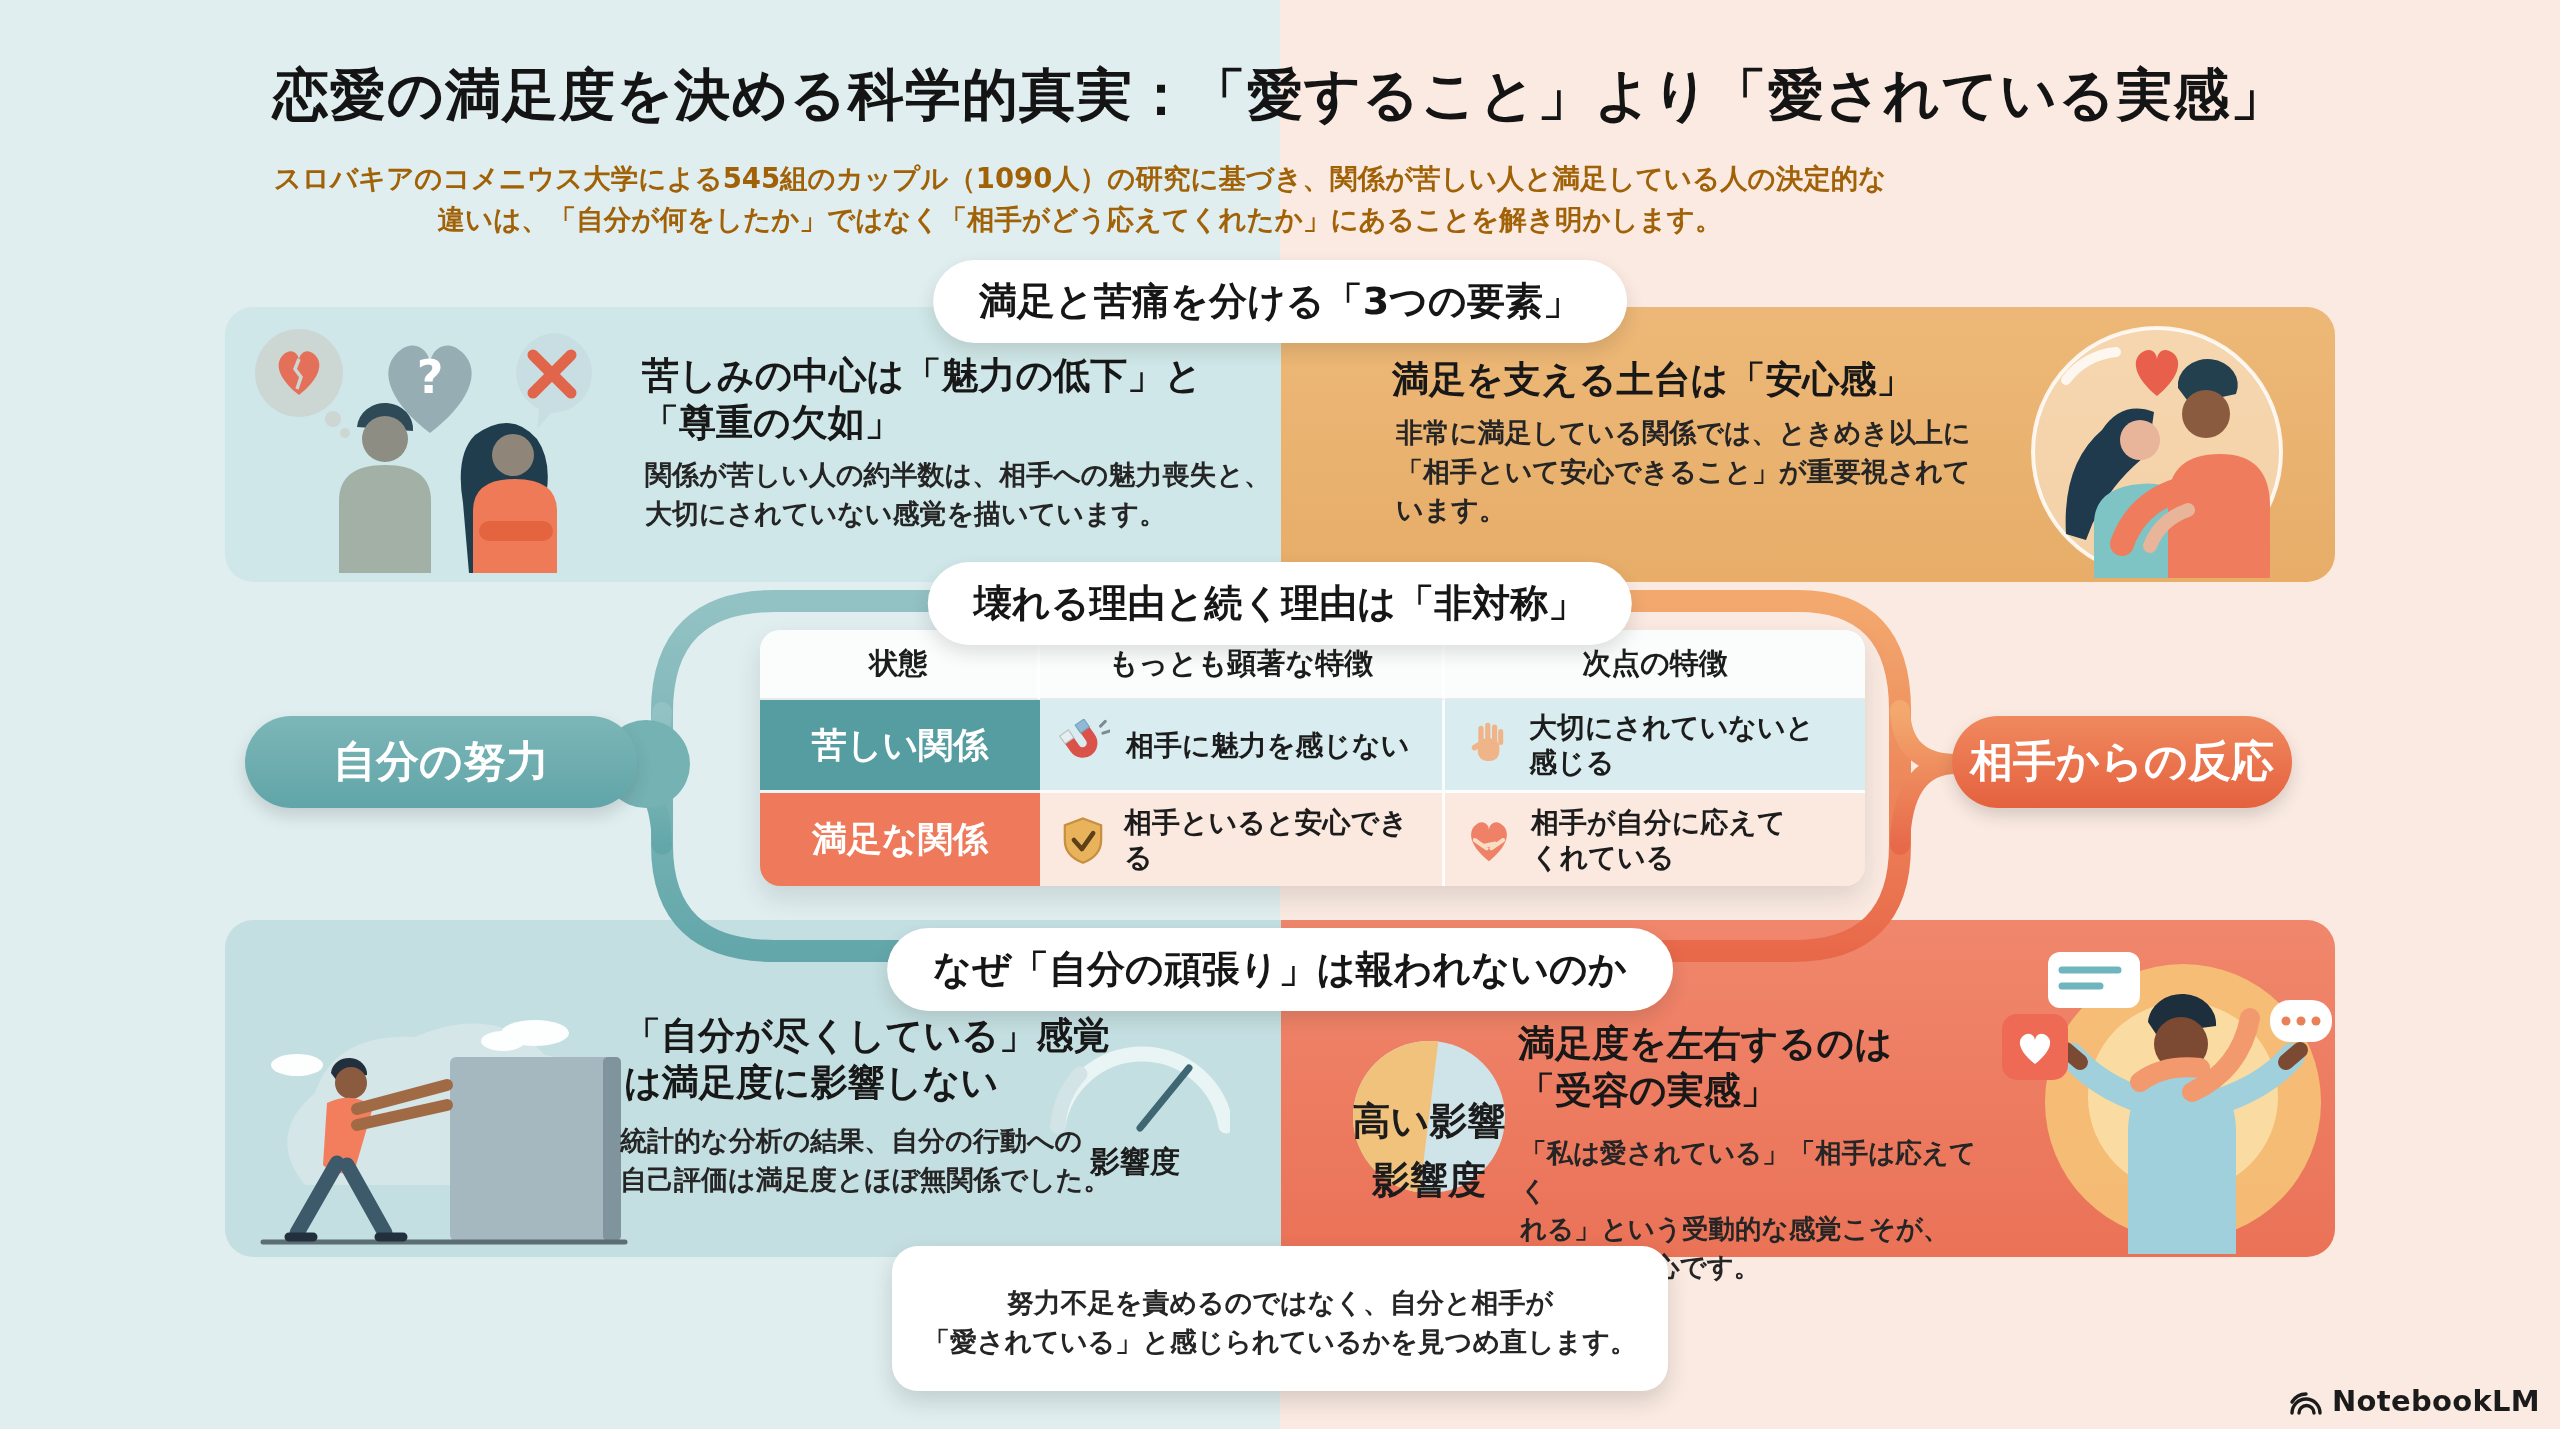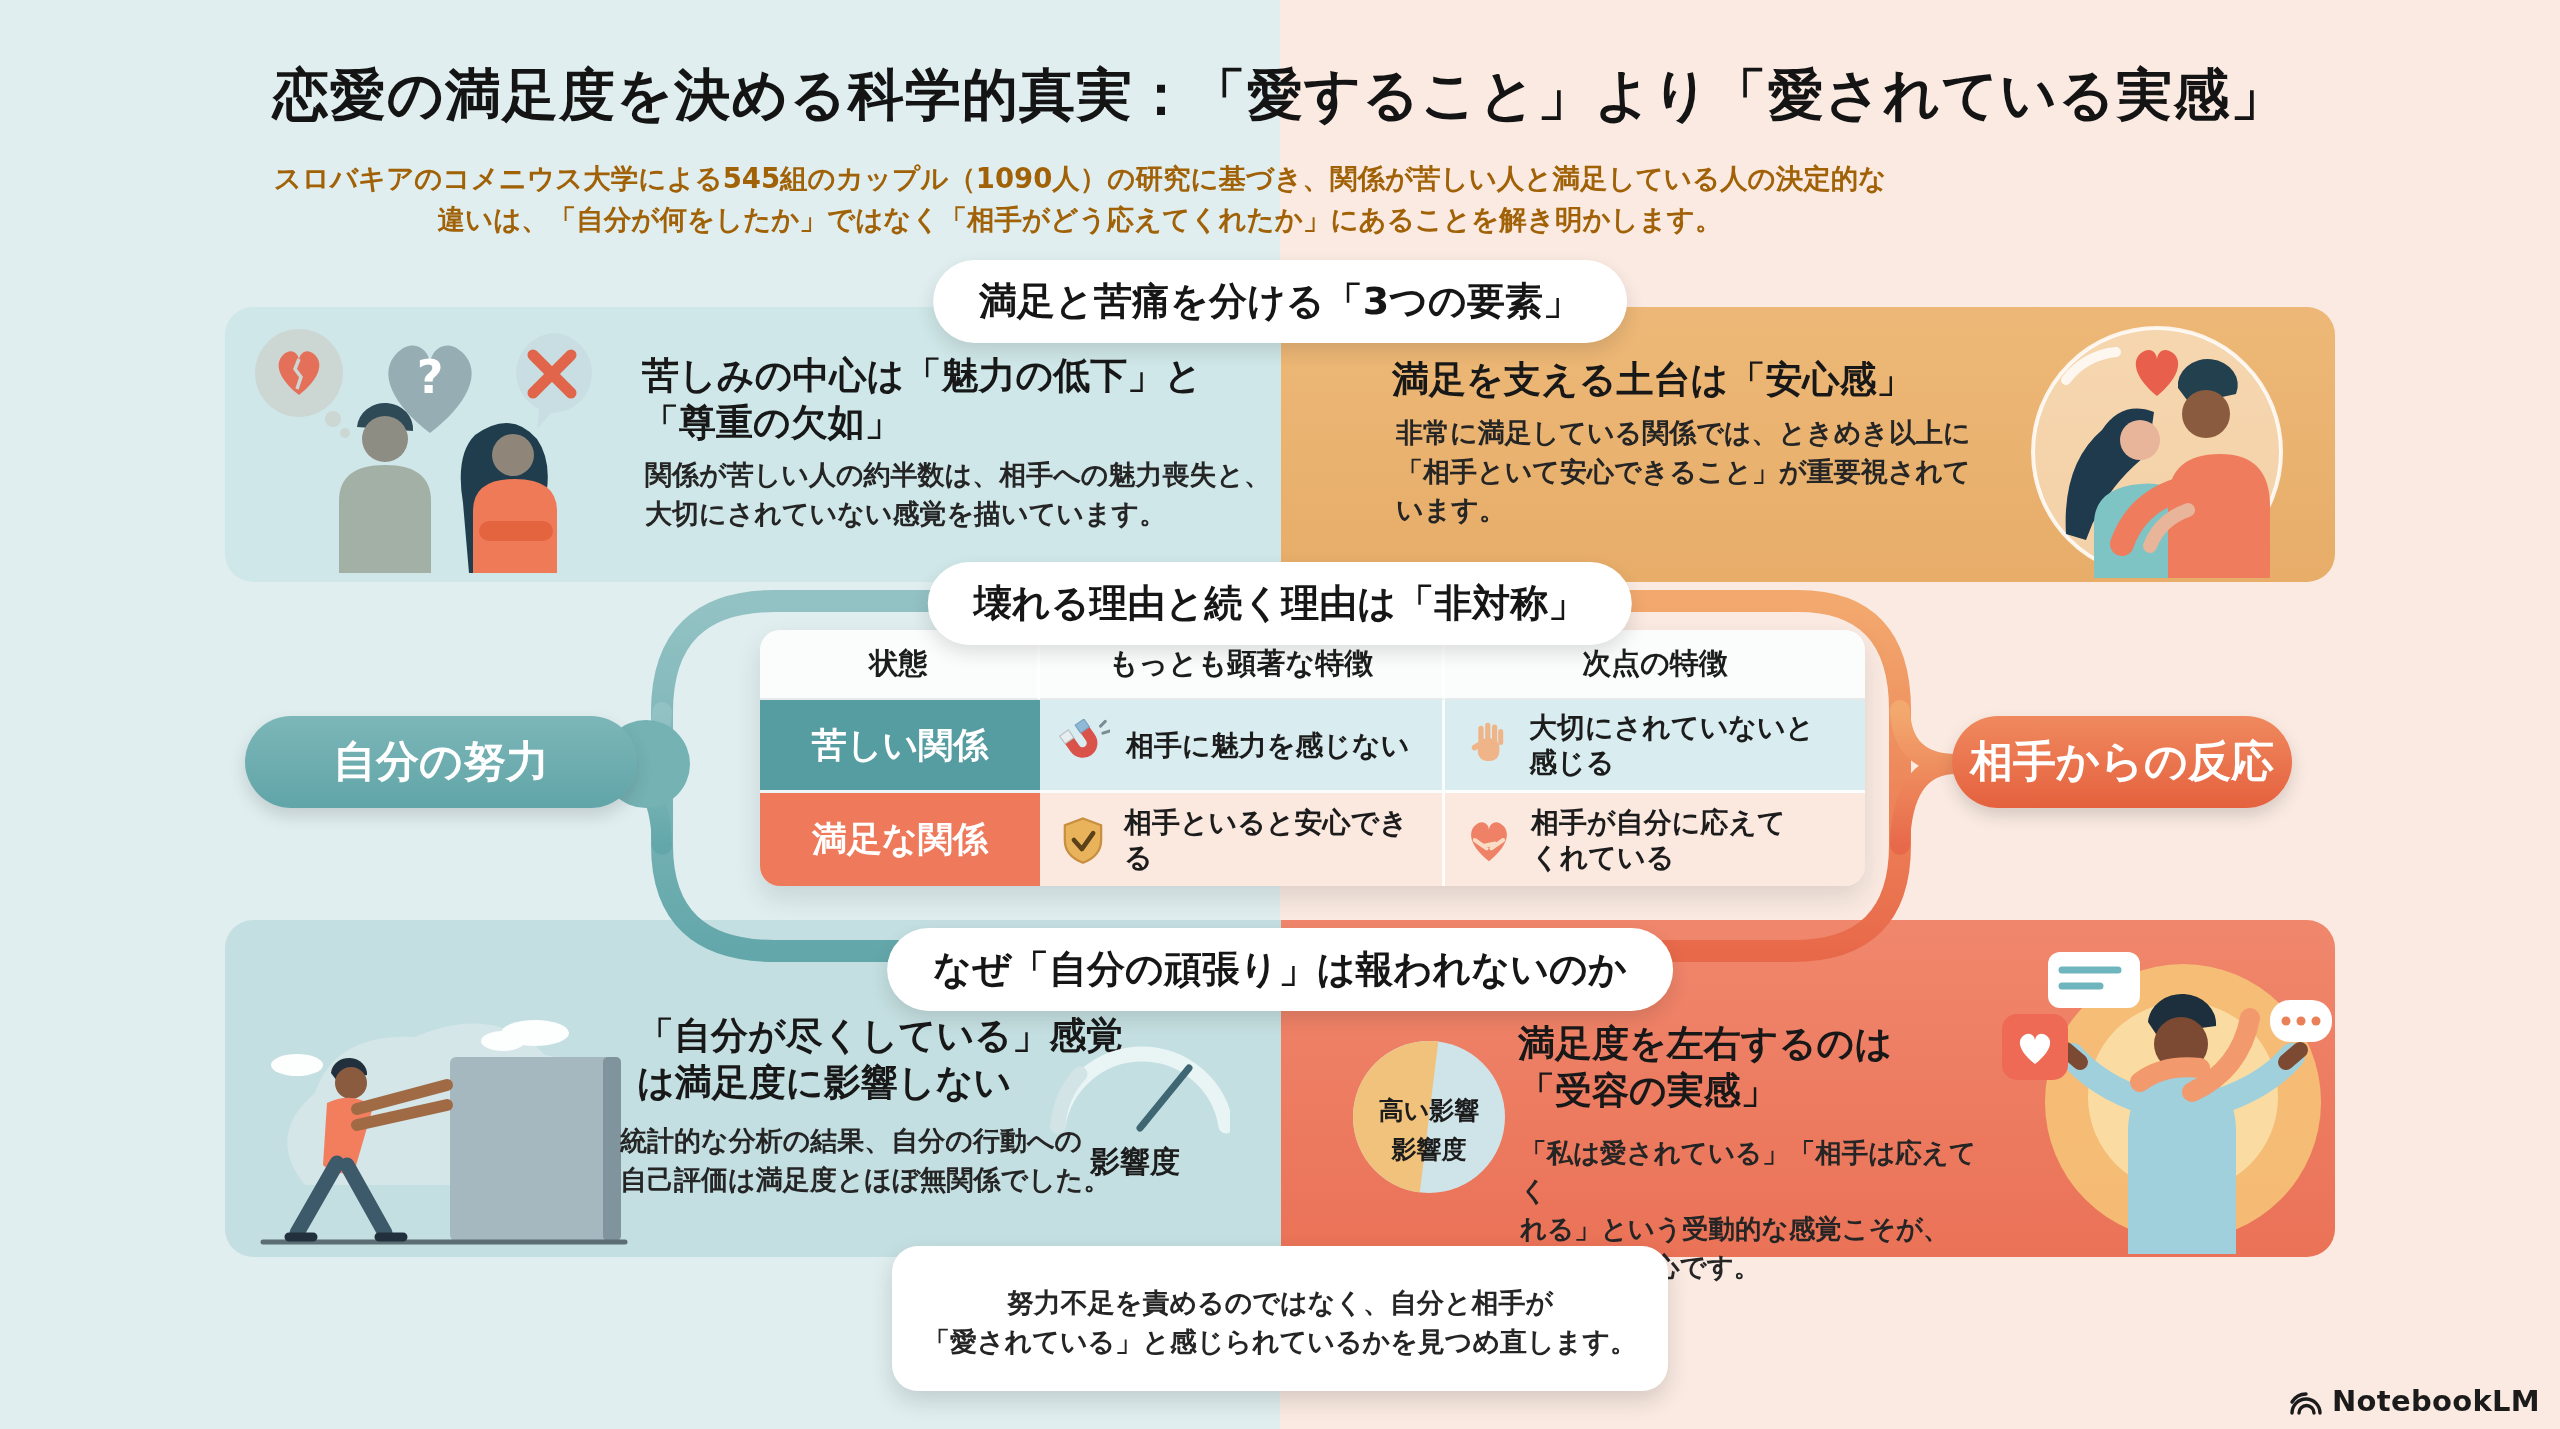--- a/index.html
+++ b/index.html
@@ -39,21 +39,21 @@
   .cell-bad{background:#d9edf0;border-bottom:3px solid rgba(255,255,255,.9);}
   .cell-good{background:#fbe9e0;}
   .state-bad{border-bottom:3px solid rgba(255,255,255,.9);}
   
   .side-pill{height:92px;border-radius:46px;display:flex;align-items:center;justify-content:center;
     color:#fff;font-size:43px;font-weight:800;z-index:4;box-shadow:0 8px 16px rgba(60,60,60,.18);}
   .side-pill-left{left:245px;top:716px;width:392px;background:linear-gradient(180deg,#7cb6b8,#61a5a8);}
   .side-pill-right{left:1952px;top:716px;width:340px;background:linear-gradient(180deg,#f0895e,#e4613e);}
   
   .gauge-label{left:1040px;top:1142px;width:190px;text-align:center;font-size:30px;font-weight:800;z-index:2;}
-  .pie-labels{left:1346px;top:1092px;width:166px;text-align:center;font-size:25px;font-weight:800;line-height:1.55;z-index:2;white-space:pre-line;}
+  .pie-labels{left:1346px;top:1092px;width:166px;text-align:center;font-size:38px;font-weight:800;line-height:1.55;z-index:2;white-space:pre-line;}
   
   .callout{top:1246px;width:728px;background:#ffffff;border-radius:26px;z-index:5;
     box-shadow:0 10px 22px rgba(40,40,40,.16);padding:26px 24px 30px;text-align:center;}
   .callout .h2{white-space:normal;font-size:36px;}
   .callout .body-text{margin-top:12px;font-size:27px;}
   .brand{right:20px;top:1384px;display:flex;align-items:center;gap:9px;z-index:6;}
   .brand-text{font-size:29px;font-weight:700;color:#1b1b1b;letter-spacing:.3px;}
   svg{display:block;}
 </style>
 </head>
@@ -196,21 +196,21 @@
   <rect x="368" y="72" width="18" height="184" rx="5" fill="#7f949c"></rect>
   <line x1="28" y1="257" x2="390" y2="257" stroke="#5c6d74" stroke-width="5" stroke-linecap="round"></line>
   <path d="M96,88 a18,16 0 0 1 36,2 l-30,6 z" fill="#22303d"></path>
   <circle cx="116" cy="98" r="16" fill="#8a5b3f"></circle>
   <path d="M92,118 q26,-12 46,4 l-18,62 q-18,10 -32,-4 z" fill="#f27e5e"></path>
   <path d="M122,124 L212,100 M122,140 L212,120" stroke="#a06a45" stroke-width="12" stroke-linecap="round"></path>
   <path d="M102,178 L62,248 M112,180 L150,248" stroke="#3d5a6b" stroke-width="15" stroke-linecap="round"></path>
   <path d="M54,252 h24 M144,252 h24" stroke="#22303d" stroke-width="9" stroke-linecap="round"></path>
 </svg>
 
-<div class="abs h2" style="left:637px;top:1012px;width:580px;">「自分が尽くしている」感覚
+<div class="abs h2" style="left:624px;top:1012px;width:580px;">「自分が尽くしている」感覚
 は満足度に影響しない</div>
 <div class="abs body-text" style="left:620px;top:1122px;width:515px;">統計的な分析の結果、自分の行動への
 自己評価は満足度とほぼ無関係でした。</div>
 
 <svg class="abs" style="left:1040px;top:1022px;z-index:2;" width="190" height="120" viewBox="0 0 190 120">
   <path d="M18,104 A85,85 0 0 1 186,104" fill="none" stroke="#e9f4f5" stroke-width="15" stroke-linecap="round"></path>
   <path d="M18,104 A85,85 0 0 1 40,52" fill="none" stroke="#d2e4e6" stroke-width="15" stroke-linecap="round"></path>
   <path d="M98,110 L150,44 L106,104 Z" fill="#3e6673"></path>
   <line x1="100" y1="106" x2="149" y2="46" stroke="#3e6673" stroke-width="7" stroke-linecap="round"></line>
 </svg>

